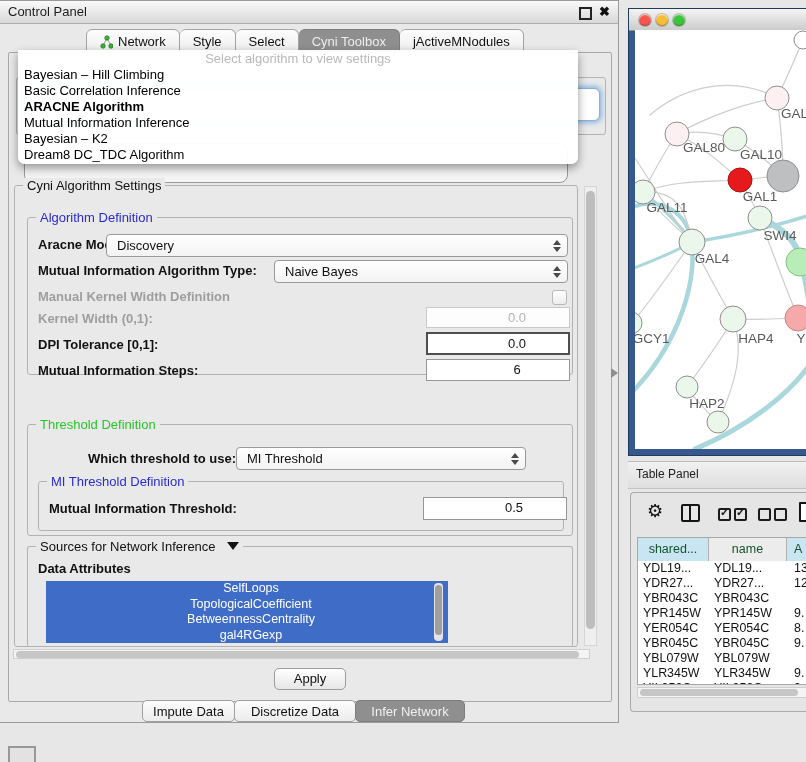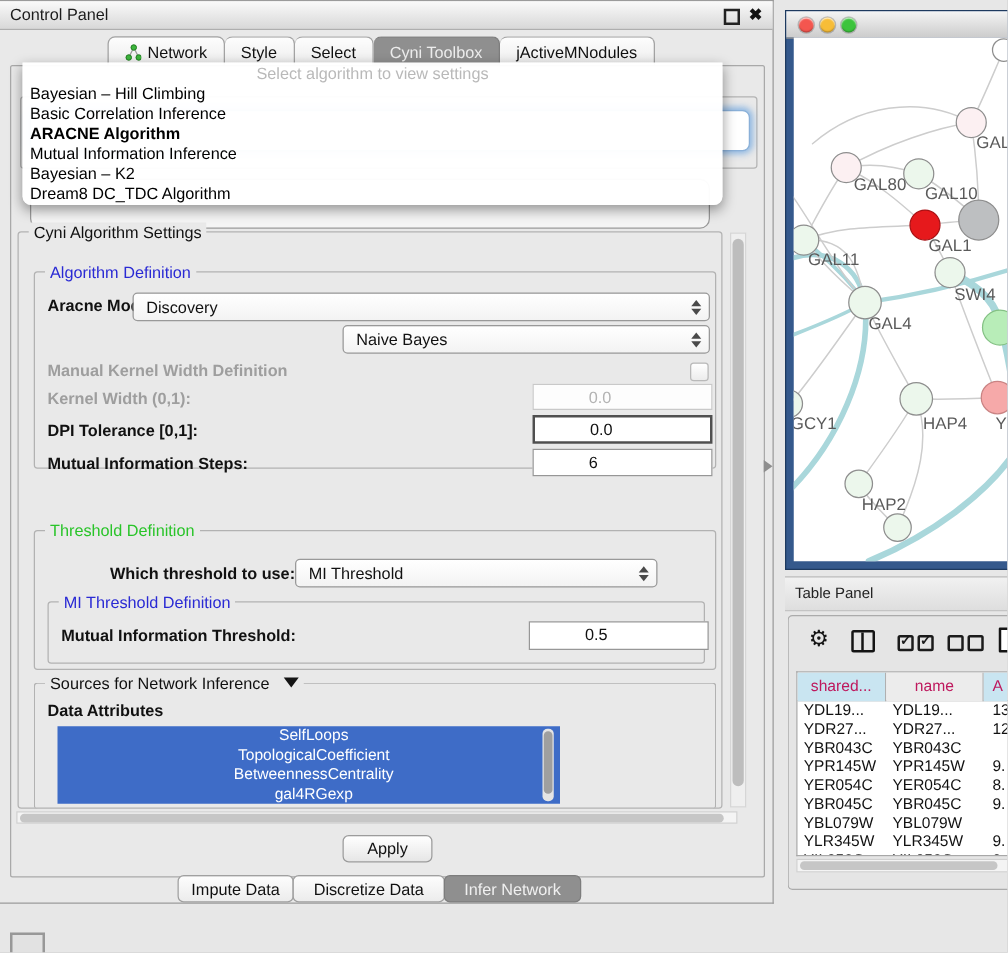--- a/index.html
+++ b/index.html
@@ -61,21 +61,21 @@
       border-radius:4px;font-size:13px;color:#111;line-height:21px;padding-left:10px;
       box-sizing:border-box;}
   .spin{position:absolute;right:6px;top:50%;transform:translateY(-50%);display:flex;
         flex-direction:column;gap:2px;}
   .spin i{display:block;width:0;height:0;border-left:4px solid transparent;
           border-right:4px solid transparent;}
   .spin .up{border-bottom:5px solid #4a4a4a;}
   .spin .dn{border-top:5px solid #4a4a4a;}
 
   .field{position:absolute;background:#fff;border:1px solid #979797;font-size:13px;
-      text-align:left;padding-right:6px;color:#111;box-sizing:border-box;line-height:19px;padding-left:44px;}
+      text-align:center;padding-right:6px;color:#111;box-sizing:border-box;line-height:19px;padding-left:44px;}
   .field.focus{border:2px solid #4f4f4f;}
   .field.disabled{color:#b3b3b3;border-color:#c9c9c9;background:#fdfdfd;}
 
   .cbx{position:absolute;width:13px;height:13px;border:1px solid #b9b9b9;border-radius:3px;
        background:linear-gradient(#fff,#ececec);}
 
   .tri-r{display:inline-block;width:0;height:0;border-top:6px solid transparent;
          border-bottom:6px solid transparent;border-left:9px solid #141414;
          margin-left:10px;vertical-align:-2px;}
   .tri-d{display:inline-block;width:0;height:0;border-left:6px solid transparent;
@@ -127,21 +127,21 @@
   .colicon::after{content:"";position:absolute;left:6px;top:0;width:2px;height:14px;background:#141414;}
   .tcb{position:absolute;width:9px;height:9px;border:2px solid #1b1b1b;border-radius:2px;}
   .tcb.on::after{content:"\2713";position:absolute;left:0px;top:-4px;font-size:11px;
       font-weight:bold;color:#1b1b1b;}
   .docicon{position:absolute;width:13px;height:16px;border:2px solid #141414;border-radius:1px;background:#fff;}
 
   #tbl{position:absolute;left:6px;top:44px;width:170px;height:148px;background:#fff;
       border:1px solid #a8a8a8;border-right:none;box-sizing:border-box;overflow:hidden;}
   #tbl-head{position:absolute;left:0;top:0;width:100%;height:23px;display:flex;
       border-bottom:1px solid #9a9a9a;box-sizing:border-box;}
-  .th{height:23px;line-height:23px;text-align:center;font-size:12.5px;color:#be185d;
+  .th{height:23px;line-height:23px;text-align:center;font-size:12.5px;color:#14532d;
       background:#ececec;border-right:1px solid #b0b0b0;box-sizing:border-box;overflow:hidden;}
   .th.hl{background:#c9e5f1;}
   .th.c0{width:71px;} .th.c1{width:78px;} .th.c2{flex:1;text-align:left;padding-left:7px;}
   #tbl-body{position:absolute;left:0;top:23px;width:100%;}
   .tr{display:flex;height:15px;line-height:15px;}
   .td{font-size:12.4px;color:#111;overflow:hidden;white-space:nowrap;}
   .td.c0{width:71px;padding-left:5px;box-sizing:border-box;}
   .td.c1{width:78px;padding-left:5px;box-sizing:border-box;}
   .td.c2{flex:1;padding-left:7px;}
 
@@ -211,20 +211,21 @@
 
           <span class="rowlbl b" style="left:10px;top:19px;">Aracne Mode:</span>
           <div class="combo" style="left:78px;top:16px;width:462px;height:23px;">
             <span>Discovery</span>
             <span class="spin">
                 <i class="up"></i>
                 <i class="dn"></i>
               </span>
           </div>
 
+          <span class="rowlbl b" style="left:10px;top:45px;">Mutual Information Algorithm Type:</span>
           <div class="combo" style="left:246px;top:42px;width:294px;height:23px;">
             <span>Naive Bayes</span>
             <span class="spin">
                 <i class="up"></i>
                 <i class="dn"></i>
               </span>
           </div>
 
           <span class="rowlbl b gray" style="left:10px;top:71px;">Manual Kernel Width Definition</span>
           <span class="cbx" style="left:524px;top:72px;"></span>

